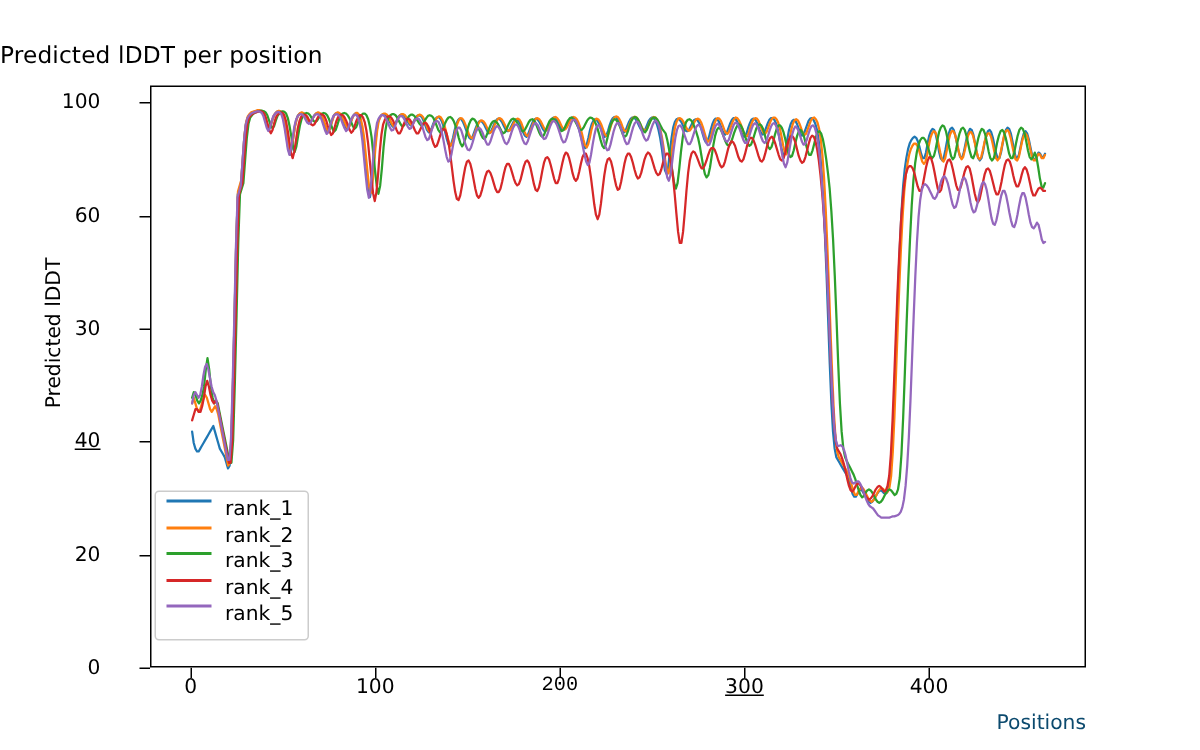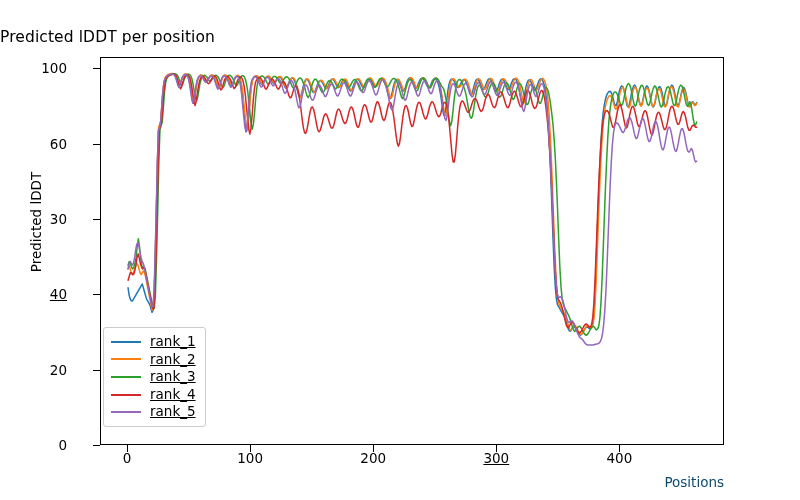--- a/index.html
+++ b/index.html
@@ -17,21 +17,21 @@
   .xtick-label{position:absolute;top:450px;font-size:13.5px;color:#000;
                transform:translateX(-50%);}
   .xtick-mark{position:absolute;top:445px;width:1.1px;height:7px;background:#000;}
   #ylabel{position:absolute;left:-164px;top:214px;width:400px;text-align:center;
           font-size:13.5px;color:#000;transform:rotate(-90deg);}
   #xlabel{position:absolute;left:100px;top:474px;width:624px;text-align:right;
           font-size:13.5px;color:#0c4a6e;}
   #legend-box{position:absolute;left:103px;top:327px;
               border:0.9px solid #cccccc;background:rgba(255,255,255,0.88);
               border-radius:3px;padding:5px 9px 5px 7px;}
-  .legend-row{display:flex;align-items:center;height:17.6px;text-decoration:underline;}
+  .legend-row{display:flex;align-items:flex-start;height:17.6px;}
   .legend-swatch{width:30px;height:2.1px;margin-right:9px;flex:0 0 auto;}
   .legend-text{font-size:13.5px;color:#000;line-height:1;}
 </style>
 </head>
 <body>
 
 <div id="figure">
 
   <div id="plot-title">Predicted lDDT per position</div>
 
@@ -50,21 +50,21 @@
       <div class="ytick-label" style="top: 143.641px;">60</div>
       <div class="ytick-mark" style="top: 143.641px;"></div>
       <div class="ytick-label" style="top: 68.301px;">100</div>
       <div class="ytick-mark" style="top: 68.301px;"></div>
     </div>
   <div id="xtick-labels">
       <div class="xtick-label" style="left: 127.077px;">0</div>
       <div class="xtick-mark" style="left: 127.077px;"></div>
       <div class="xtick-label" style="left: 250.154px;">100</div>
       <div class="xtick-mark" style="left: 250.154px;"></div>
-      <div class="xtick-label" style="left: 373.231px;">200</div>
+      <div class="xtick-label" style="left: 373.231px; font-family: Liberation Mono, monospace;">200</div>
       <div class="xtick-mark" style="left: 373.231px;"></div>
       <div class="xtick-label" style="left: 496.308px; text-decoration: underline;">300</div>
       <div class="xtick-mark" style="left: 496.308px;"></div>
       <div class="xtick-label" style="left: 619.385px;">400</div>
       <div class="xtick-mark" style="left: 619.385px;"></div>
     </div>
 
   <div id="axes-area">
     <svg id="svg-lines" viewBox="0 0 624 388" preserveAspectRatio="none">
         <polyline points="27.08,229.79 28.16,237.32 29.25,241.09 30.34,242.97 31.43,242.97 32.51,241.09 33.60,239.20 34.69,237.32 35.77,235.44 36.86,233.55 37.95,231.67 39.04,229.79 40.12,227.90 41.21,226.02 42.30,229.79 43.39,233.55 44.47,237.32 45.56,241.09 46.65,242.97 47.73,244.85 48.82,246.74 49.91,250.50 51.00,254.27 52.08,252.39 53.17,237.32 54.26,199.65 55.34,154.45 56.43,105.48 57.52,71.57 58.61,67.81 59.69,64.04 60.78,48.97 61.87,33.90 62.96,24.49 64.04,20.72 65.13,18.83 66.22,17.70 67.30,16.95 68.39,16.57 69.48,16.20 70.57,15.82 71.65,15.82 72.74,16.20 73.83,16.95 74.91,18.83 76.00,22.60 77.09,26.37 78.18,28.25 79.26,26.37 80.35,22.60 81.44,19.59 82.53,17.70 83.61,16.57 84.70,16.20 85.79,16.57 86.87,17.70 87.96,20.72 89.05,26.37 90.14,33.90 91.22,41.44 92.31,45.20 93.40,41.44 94.48,33.90 95.57,26.37 96.66,21.47 97.75,18.83 98.83,17.70 99.92,17.33 101.01,17.70 102.10,18.83 103.18,20.72 104.27,22.60 105.36,23.36 106.44,22.60 107.53,20.72 108.62,18.83 109.71,17.70 110.79,17.33 111.88,17.70 112.97,18.83 114.05,21.10 115.14,24.49 116.23,27.88 117.32,30.14 118.40,29.01 119.49,25.62 120.58,21.85 121.66,18.83 122.75,17.70 123.84,17.33 124.93,17.70 126.01,18.83 127.10,20.72 128.19,23.36 129.28,26.37 130.36,28.25 131.45,27.12 132.54,24.11 133.62,21.10 134.71,18.83 135.80,17.70 136.89,17.70 137.97,18.83 139.06,21.47 140.15,26.37 141.23,33.90 142.32,45.20 143.41,56.50 144.50,67.81 145.58,73.46 146.67,67.81 147.76,56.50 148.85,41.44 149.93,30.14 151.02,23.36 152.11,20.34 153.19,18.83 154.28,18.08 155.37,18.08 156.46,18.83 157.54,20.34 158.63,22.60 159.72,24.86 160.80,26.37 161.89,25.62 162.98,23.36 164.07,21.10 165.15,19.21 166.24,18.46 167.33,18.46 168.42,19.21 169.50,20.72 170.59,22.60 171.68,24.49 172.76,25.62 173.85,24.86 174.94,22.60 176.03,20.72 177.11,19.21 178.20,18.83 179.29,19.21 180.37,20.34 181.46,22.60 182.55,25.62 183.64,28.63 184.72,30.14 185.81,29.38 186.90,27.12 187.99,24.11 189.07,21.85 190.16,20.34 191.25,19.97 192.33,20.72 193.42,22.60 194.51,25.62 195.60,29.38 196.68,33.90 197.77,37.67 198.86,39.55 199.94,37.67 201.03,33.90 202.12,28.63 203.21,24.86 204.29,22.23 205.38,21.10 206.47,21.47 207.56,22.98 208.64,25.62 209.73,28.63 210.82,31.64 211.90,33.90 212.99,34.66 214.08,33.15 215.17,30.14 216.25,27.12 217.34,24.49 218.43,22.98 219.51,22.60 220.60,23.36 221.69,24.86 222.78,27.12 223.86,29.38 224.95,30.89 226.04,30.14 227.13,27.88 228.21,25.24 229.30,22.98 230.39,21.47 231.47,21.10 232.56,21.85 233.65,23.36 234.74,25.62 235.82,27.88 236.91,29.38 238.00,29.38 239.08,27.88 240.17,25.62 241.26,23.36 242.35,21.85 243.43,21.47 244.52,22.23 245.61,24.11 246.70,27.12 247.78,30.14 248.87,32.40 249.96,33.15 251.04,31.64 252.13,28.63 253.22,25.62 254.31,22.98 255.39,21.47 256.48,21.10 257.57,21.85 258.65,23.36 259.74,25.62 260.83,27.88 261.92,29.38 263.00,29.01 264.09,27.12 265.18,24.49 266.27,22.23 267.35,20.72 268.44,20.34 269.53,21.10 270.61,22.60 271.70,24.86 272.79,27.12 273.88,28.63 274.96,28.63 276.05,27.12 277.14,24.86 278.22,22.60 279.31,21.10 280.40,20.34 281.49,20.72 282.57,21.85 283.66,24.11 284.75,27.12 285.83,30.89 286.92,35.41 288.01,39.18 289.10,40.68 290.18,38.42 291.27,33.90 292.36,28.63 293.45,24.86 294.53,22.60 295.62,21.47 296.71,21.85 297.79,23.36 298.88,25.62 299.97,28.63 301.06,31.64 302.14,33.15 303.23,32.40 304.32,29.38 305.40,25.62 306.49,22.60 307.58,20.72 308.67,19.97 309.75,20.34 310.84,21.85 311.93,24.11 313.02,27.12 314.10,29.38 315.19,30.14 316.28,28.63 317.36,25.62 318.45,22.98 319.54,21.10 320.63,20.34 321.71,20.34 322.80,21.47 323.89,23.36 324.97,25.62 326.06,27.88 327.15,29.38 328.24,29.38 329.32,27.88 330.41,25.24 331.50,22.60 332.59,21.10 333.67,20.34 334.76,20.72 335.85,22.23 336.93,24.86 338.02,28.63 339.11,33.90 340.20,40.68 341.28,48.97 342.37,55.75 343.46,58.01 344.54,52.74 345.63,43.32 346.72,33.90 347.81,27.12 348.89,23.36 349.98,21.47 351.07,21.10 352.16,21.85 353.24,23.36 354.33,25.62 355.42,27.88 356.50,29.38 357.59,29.38 358.68,27.88 359.77,25.62 360.85,23.36 361.94,21.85 363.03,21.47 364.11,22.23 365.20,24.11 366.29,27.12 367.38,30.89 368.46,34.66 369.55,36.92 370.64,36.16 371.73,33.15 372.81,28.63 373.90,24.86 374.99,22.23 376.07,21.10 377.16,21.47 378.25,22.98 379.34,25.62 380.42,28.63 381.51,30.89 382.60,31.64 383.68,30.14 384.77,27.12 385.86,24.11 386.95,21.85 388.03,20.72 389.12,21.10 390.21,22.60 391.30,24.86 392.38,27.88 393.47,30.89 394.56,33.15 395.64,33.15 396.73,30.89 397.82,27.12 398.91,24.11 399.99,21.85 401.08,21.10 402.17,21.47 403.25,22.98 404.34,25.62 405.43,28.63 406.52,30.89 407.60,31.64 408.69,30.14 409.78,27.12 410.87,24.11 411.95,21.85 413.04,20.72 414.13,20.72 415.21,21.85 416.30,24.11 417.39,27.88 418.48,33.15 419.56,39.18 420.65,43.70 421.74,45.20 422.82,41.44 423.91,34.66 425.00,28.63 426.09,24.86 427.17,22.60 428.26,21.85 429.35,22.60 430.44,24.86 431.52,27.88 432.61,30.89 433.70,32.40 434.78,31.64 435.87,28.63 436.96,25.62 438.05,22.60 439.13,21.10 440.22,20.72 441.31,21.85 442.39,24.11 443.48,27.88 444.57,33.90 445.66,42.94 446.74,56.50 447.83,75.34 448.92,97.94 450.01,124.31 451.09,154.45 452.18,184.58 453.27,210.95 454.35,229.79 455.44,241.09 456.53,246.74 457.62,248.62 458.70,250.50 459.79,252.39 460.88,254.27 461.96,256.16 463.05,258.04 464.14,259.92 465.23,263.69 466.31,267.46 467.40,271.22 468.49,273.11 469.57,273.11 470.66,271.22 471.75,269.34 472.84,268.21 473.92,269.34 475.01,271.22 476.10,273.11 477.19,274.99 478.27,276.50 479.36,277.25 480.45,276.50 481.53,274.99 482.62,273.11 483.71,271.22 484.80,269.72 485.88,268.96 486.97,269.34 488.06,270.47 489.14,271.22 490.23,270.47 491.32,267.46 492.41,259.92 493.49,244.85 494.58,222.25 495.67,192.12 496.76,161.98 497.84,131.84 498.93,105.48 500.02,82.87 501.10,65.92 502.19,54.62 503.28,47.09 504.37,41.44 505.45,37.67 506.54,35.41 507.63,33.90 508.71,33.15 509.80,33.90 510.89,36.16 511.98,39.93 513.06,44.45 514.15,47.46 515.24,47.46 516.33,43.70 517.41,37.67 518.50,32.40 519.59,29.38 520.67,27.88 521.76,28.63 522.85,31.64 523.94,36.92 525.02,42.94 526.11,47.46 527.20,48.97 528.28,46.71 529.37,41.44 530.46,35.41 531.55,30.89 532.63,27.88 533.72,27.12 534.81,28.63 535.90,32.40 536.98,37.67 538.07,42.94 539.16,46.71 540.24,47.46 541.33,44.45 542.42,39.18 543.51,33.90 544.59,30.14 545.68,27.88 546.77,28.63 547.85,31.64 548.94,36.92 550.03,42.94 551.12,47.46 552.20,48.97 553.29,47.46 554.38,42.94 555.47,36.92 556.55,32.40 557.64,29.38 558.73,28.63 559.81,30.14 560.90,33.90 561.99,39.18 563.08,44.45 564.16,47.46 565.25,47.46 566.34,43.70 567.42,37.67 568.51,32.40 569.60,28.63 570.69,27.12 571.77,27.88 572.86,30.89 573.95,36.16 575.04,42.19 576.12,46.71 577.21,47.46 578.30,45.20 579.38,39.93 580.47,34.66 581.56,30.89 582.65,29.38 583.73,30.89 584.82,34.66 585.91,39.93 586.99,45.20 588.08,48.22 589.17,48.22 590.26,45.96 591.34,43.70 592.43,44.45 593.52,46.71 594.61,46.71 595.69,44.45" fill="none" stroke="#1f77b4" stroke-width="1.5" stroke-linejoin="round" stroke-linecap="round"></polyline>

